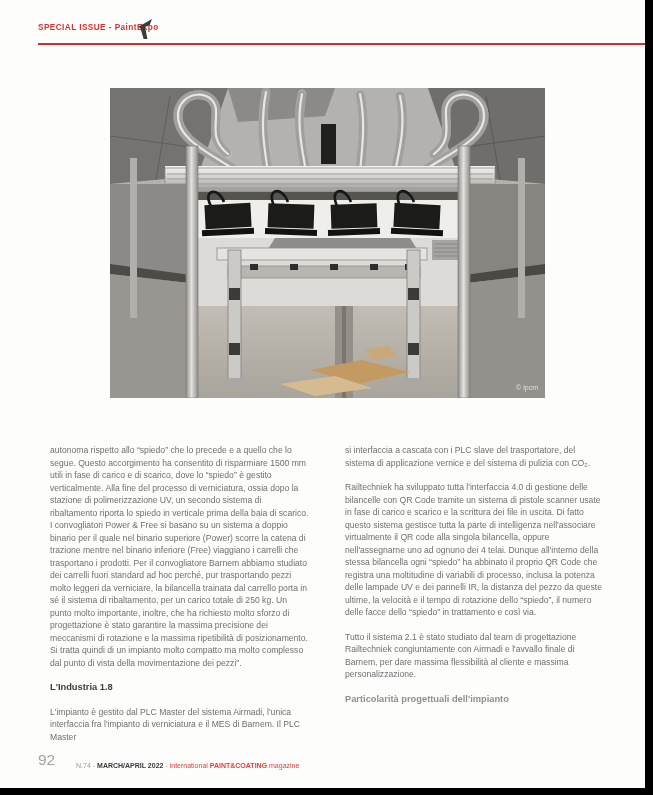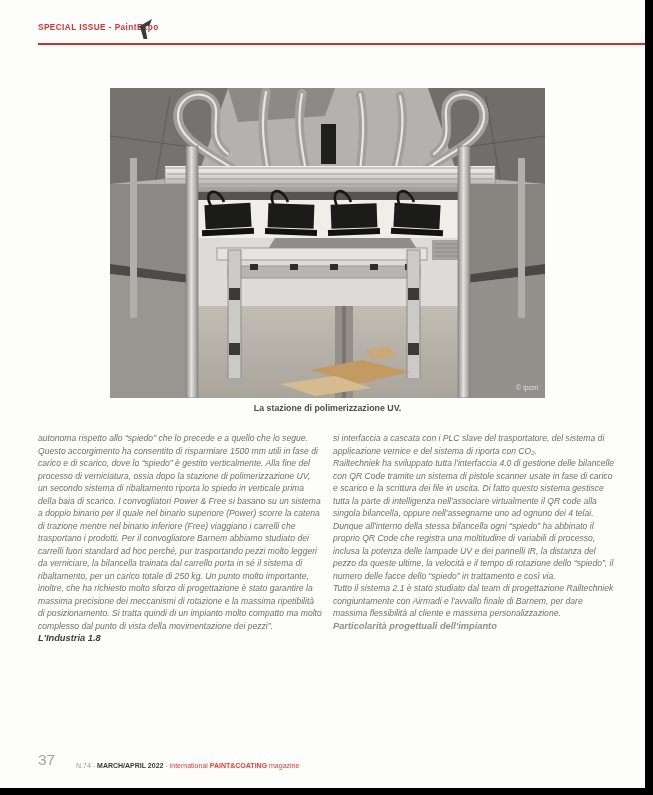--- a/index.html
+++ b/index.html
@@ -17,21 +17,21 @@
 
   
   .photo{position:absolute;left:110px;top:88px;width:435px;height:310px;overflow:hidden;background:#c4c3c1;}
   .caption{position:absolute;left:110px;top:403px;width:435px;text-align:center;
     font-size:8.8px;font-weight:bold;color:#4c4c4c;}
 
   
   .col{position:absolute;top:432px;font-size:8.6px;line-height:12.5px;color:#6f6f6f;}
   .col-left{left:38px;width:284px;}
   .col-right{left:333px;width:285px;}
-  .col p{margin:0;font-style:italic;}
+  .col p{margin:12px;}
   .subhead{font-size:9.3px;font-weight:bold;margin:14px 0 2px 0;}
   .subhead.dark{color:#3d3d3d;}
   .subhead.gray{color:#8f8f8f;}
 
   
   .page-number{position:absolute;left:38px;top:751px;font-size:15.5px;color:#a3a3a3;}
   .footer-meta{position:absolute;left:76px;top:762px;font-size:7px;color:#9a9a9a;white-space:nowrap;}
   .footer-meta .date{color:#3a3a3a;font-weight:bold;}
   .footer-meta .mag{color:#e4403a;}
   .footer-meta .mag-name{color:#e4403a;font-weight:bold;}
@@ -180,35 +180,35 @@
 
     <g>
       <polygon points="200,282 252,272 300,284 248,296" fill="#c49a63"></polygon>
       <polygon points="170,296 225,288 262,300 205,308" fill="#d7bb90"></polygon>
       <polygon points="255,262 278,258 288,268 262,272" fill="#c9a87a"></polygon>
     </g>
 
     <text x="428" y="302" text-anchor="end" font-size="7" fill="#ffffff" opacity="0.7">© ipcm</text>
   </svg>
 
-  <div class="caption">La stazione di polimerizzazione UV.</div>
 
   <div class="col col-left">
     <p>autonoma rispetto allo “spiedo” che lo precede e a quello che lo segue. Questo accorgimento ha consentito di risparmiare 1500 mm utili in fase di carico e di scarico, dove lo “spiedo” è gestito verticalmente. Alla fine del processo di verniciatura, ossia dopo la stazione di polimerizzazione UV, un secondo sistema di ribaltamento riporta lo spiedo in verticale prima della baia di scarico. I convogliatori Power &amp; Free si basano su un sistema a doppio binario per il quale nel binario superiore (Power) scorre la catena di trazione mentre nel binario inferiore (Free) viaggiano i carrelli che trasportano i prodotti. Per il convogliatore Barnem abbiamo studiato dei carrelli fuori standard ad hoc perché, pur trasportando pezzi molto leggeri da verniciare, la bilancella trainata dal carrello porta in sé il sistema di ribaltamento, per un carico totale di 250 kg. Un punto molto importante, inoltre, che ha richiesto molto sforzo di progettazione è stato garantire la massima precisione dei meccanismi di rotazione e la massima ripetibilità di posizionamento. Si tratta quindi di un impianto molto compatto ma molto complesso dal punto di vista della movimentazione dei pezzi”.</p>
     <p class="subhead dark">L'Industria 1.8</p>
+    <p>L'impianto è gestito dal PLC Master del sistema Airmadi, l'unica interfaccia fra l'impianto di verniciatura e il MES di Barnem. Il PLC Master</p>
   </div>
 
   <div class="col col-right">
-    <p>si interfaccia a cascata con i PLC slave del trasportatore, del sistema di applicazione vernice e del sistema di riporta con CO₂.</p>
+    <p>si interfaccia a cascata con i PLC slave del trasportatore, del sistema di applicazione vernice e del sistema di pulizia con CO₂.</p>
     <p>Railtechniek ha sviluppato tutta l'interfaccia 4.0 di gestione delle bilancelle con QR Code tramite un sistema di pistole scanner usate in fase di carico e scarico e la scrittura dei file in uscita. Di fatto questo sistema gestisce tutta la parte di intelligenza nell'associare virtualmente il QR code alla singola bilancella, oppure nell'assegnarne uno ad ognuno dei 4 telai. Dunque all'interno della stessa bilancella ogni “spiedo” ha abbinato il proprio QR Code che registra una moltitudine di variabili di processo, inclusa la potenza delle lampade UV e dei pannelli IR, la distanza del pezzo da queste ultime, la velocità e il tempo di rotazione dello “spiedo”, il numero delle facce dello “spiedo” in trattamento e così via.</p>
     <p>Tutto il sistema 2.1 è stato studiato dal team di progettazione Railtechniek congiuntamente con Airmadi e l'avvallo finale di Barnem, per dare massima flessibilità al cliente e massima personalizzazione.</p>
     <p class="subhead gray">Particolarità progettuali dell'impianto</p>
   </div>
 
-  <div class="page-number">37</div>
+  <div class="page-number">92</div>
   <div class="footer-meta">
     <span>N.74</span>
     <span>-</span>
     <span class="date">MARCH/APRIL 2022</span>
     <span>-</span>
     <span class="mag">international</span>
     <span class="mag-name">PAINT&amp;COATING</span>
     <span class="mag">magazine</span>
   </div>
 

